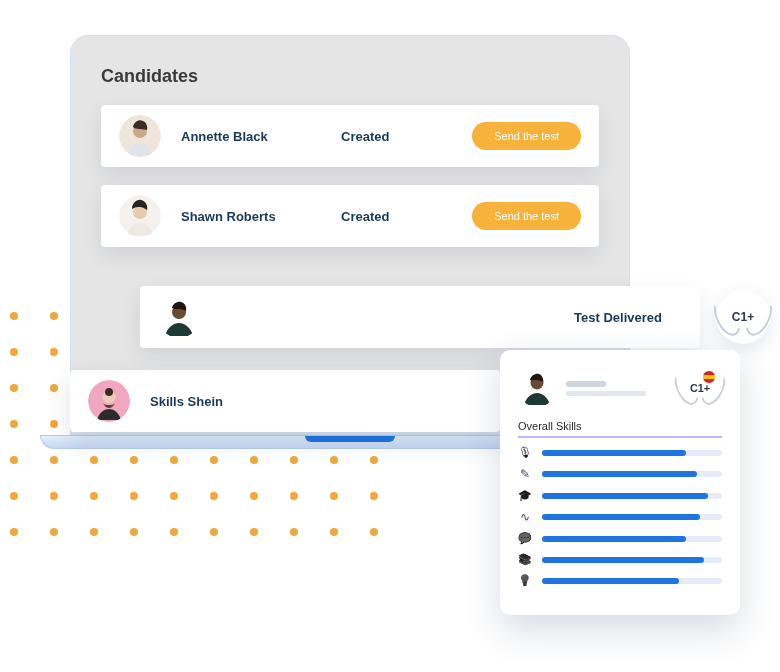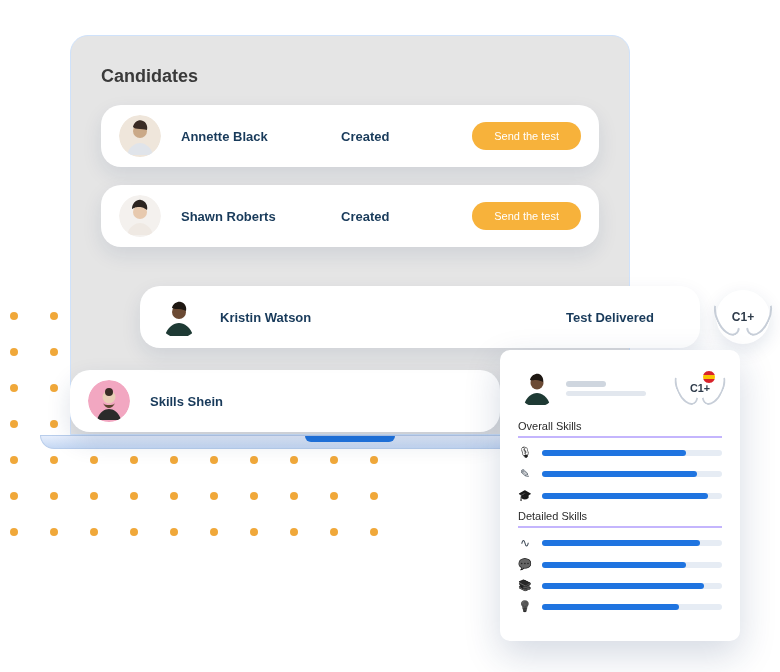--- a/index.html
+++ b/index.html
@@ -57,21 +57,21 @@
     border-radius: 0 0 10px 10px;
   }
   .title {
     font-size: 18px;
     font-weight: 600;
     color: #3a3a3a;
     margin-bottom: 18px;
   }
   .card {
     background: #fff;
-    border-radius: 20px;
+    border-radius: 4px;
     box-shadow: 0 8px 20px rgba(20,50,100,0.10);
     display: flex;
     align-items: center;
     padding: 10px 18px;
     margin-bottom: 18px;
     height: 62px;
   }
   .avatar {
     width: 42px; height: 42px; border-radius: 50%;
     flex-shrink: 0;
@@ -101,21 +101,21 @@
     cursor: pointer;
     text-align: center;
   }
   .row3 {
     position: absolute;
     left: 140px; top: 286px;
     width: 560px;
     z-index: 4;
   }
   .row3 .card { justify-content: flex-start; }
-  .row3 .status2 { margin-left: auto; margin-right: 28px; font-size:13px; font-weight:600; color:#183a5a; }
+  .row3 .status2 { margin-left: auto; margin-right: 20px; font-size:13px; font-weight:600; color:#183a5a; }
   .badge-wrap {
     position: absolute;
     right: -70px; top: 50%;
     transform: translateY(-50%);
     width: 54px; height: 54px;
     background: #fff;
     border-radius: 50%;
     box-shadow: 0 6px 18px rgba(20,50,100,0.12);
     display:flex; align-items:center; justify-content:center;
   }
@@ -309,21 +309,20 @@
 </div>
 
 <div class="row3">
   <div class="card" style="position:relative;">
     <svg class="avatar" viewBox="0 0 42 42">
       <circle cx="21" cy="21" r="21" fill="#ffffff"></circle>
       <circle cx="21" cy="16" r="7" fill="#6b4a34"></circle>
       <path d="M7 40c2-9 9-13 14-13s12 4 14 13z" fill="#1e3a34"></path>
       <path d="M14 12c1-5 6-7 9-6 4 1 6 5 5 9-2-1-4-2-7-2s-5 0-7-1z" fill="#1e1712"></path>
     </svg>
-    <div class="name">Kristin Watson</div>
     <div class="status2">Test Delivered</div>
     <div class="badge-wrap">
       <div class="laurel">
         <span>C1+</span>
       </div>
     </div>
   </div>
 </div>
 
 <div class="row4-wrap">
@@ -374,21 +373,20 @@
         </div>
       </div>
       <div class="skill-row">
         <span class="skill-icon" style="font-size: 11px; filter: grayscale(1) brightness(0.4);">🎓</span>
         <div class="bar">
           <div class="fill" style="width: 92%;"></div>
         </div>
       </div>
     </div>
 
-  <div class="section-title">Detailed Skills</div>
   <div id="detailed-skills">
       <div class="skill-row">
         <span class="skill-icon">∿</span>
         <div class="bar">
           <div class="fill" style="width: 88%;"></div>
         </div>
       </div>
       <div class="skill-row">
         <span class="skill-icon" style="font-size: 11px; filter: grayscale(1) brightness(0.4);">💬</span>
         <div class="bar">

